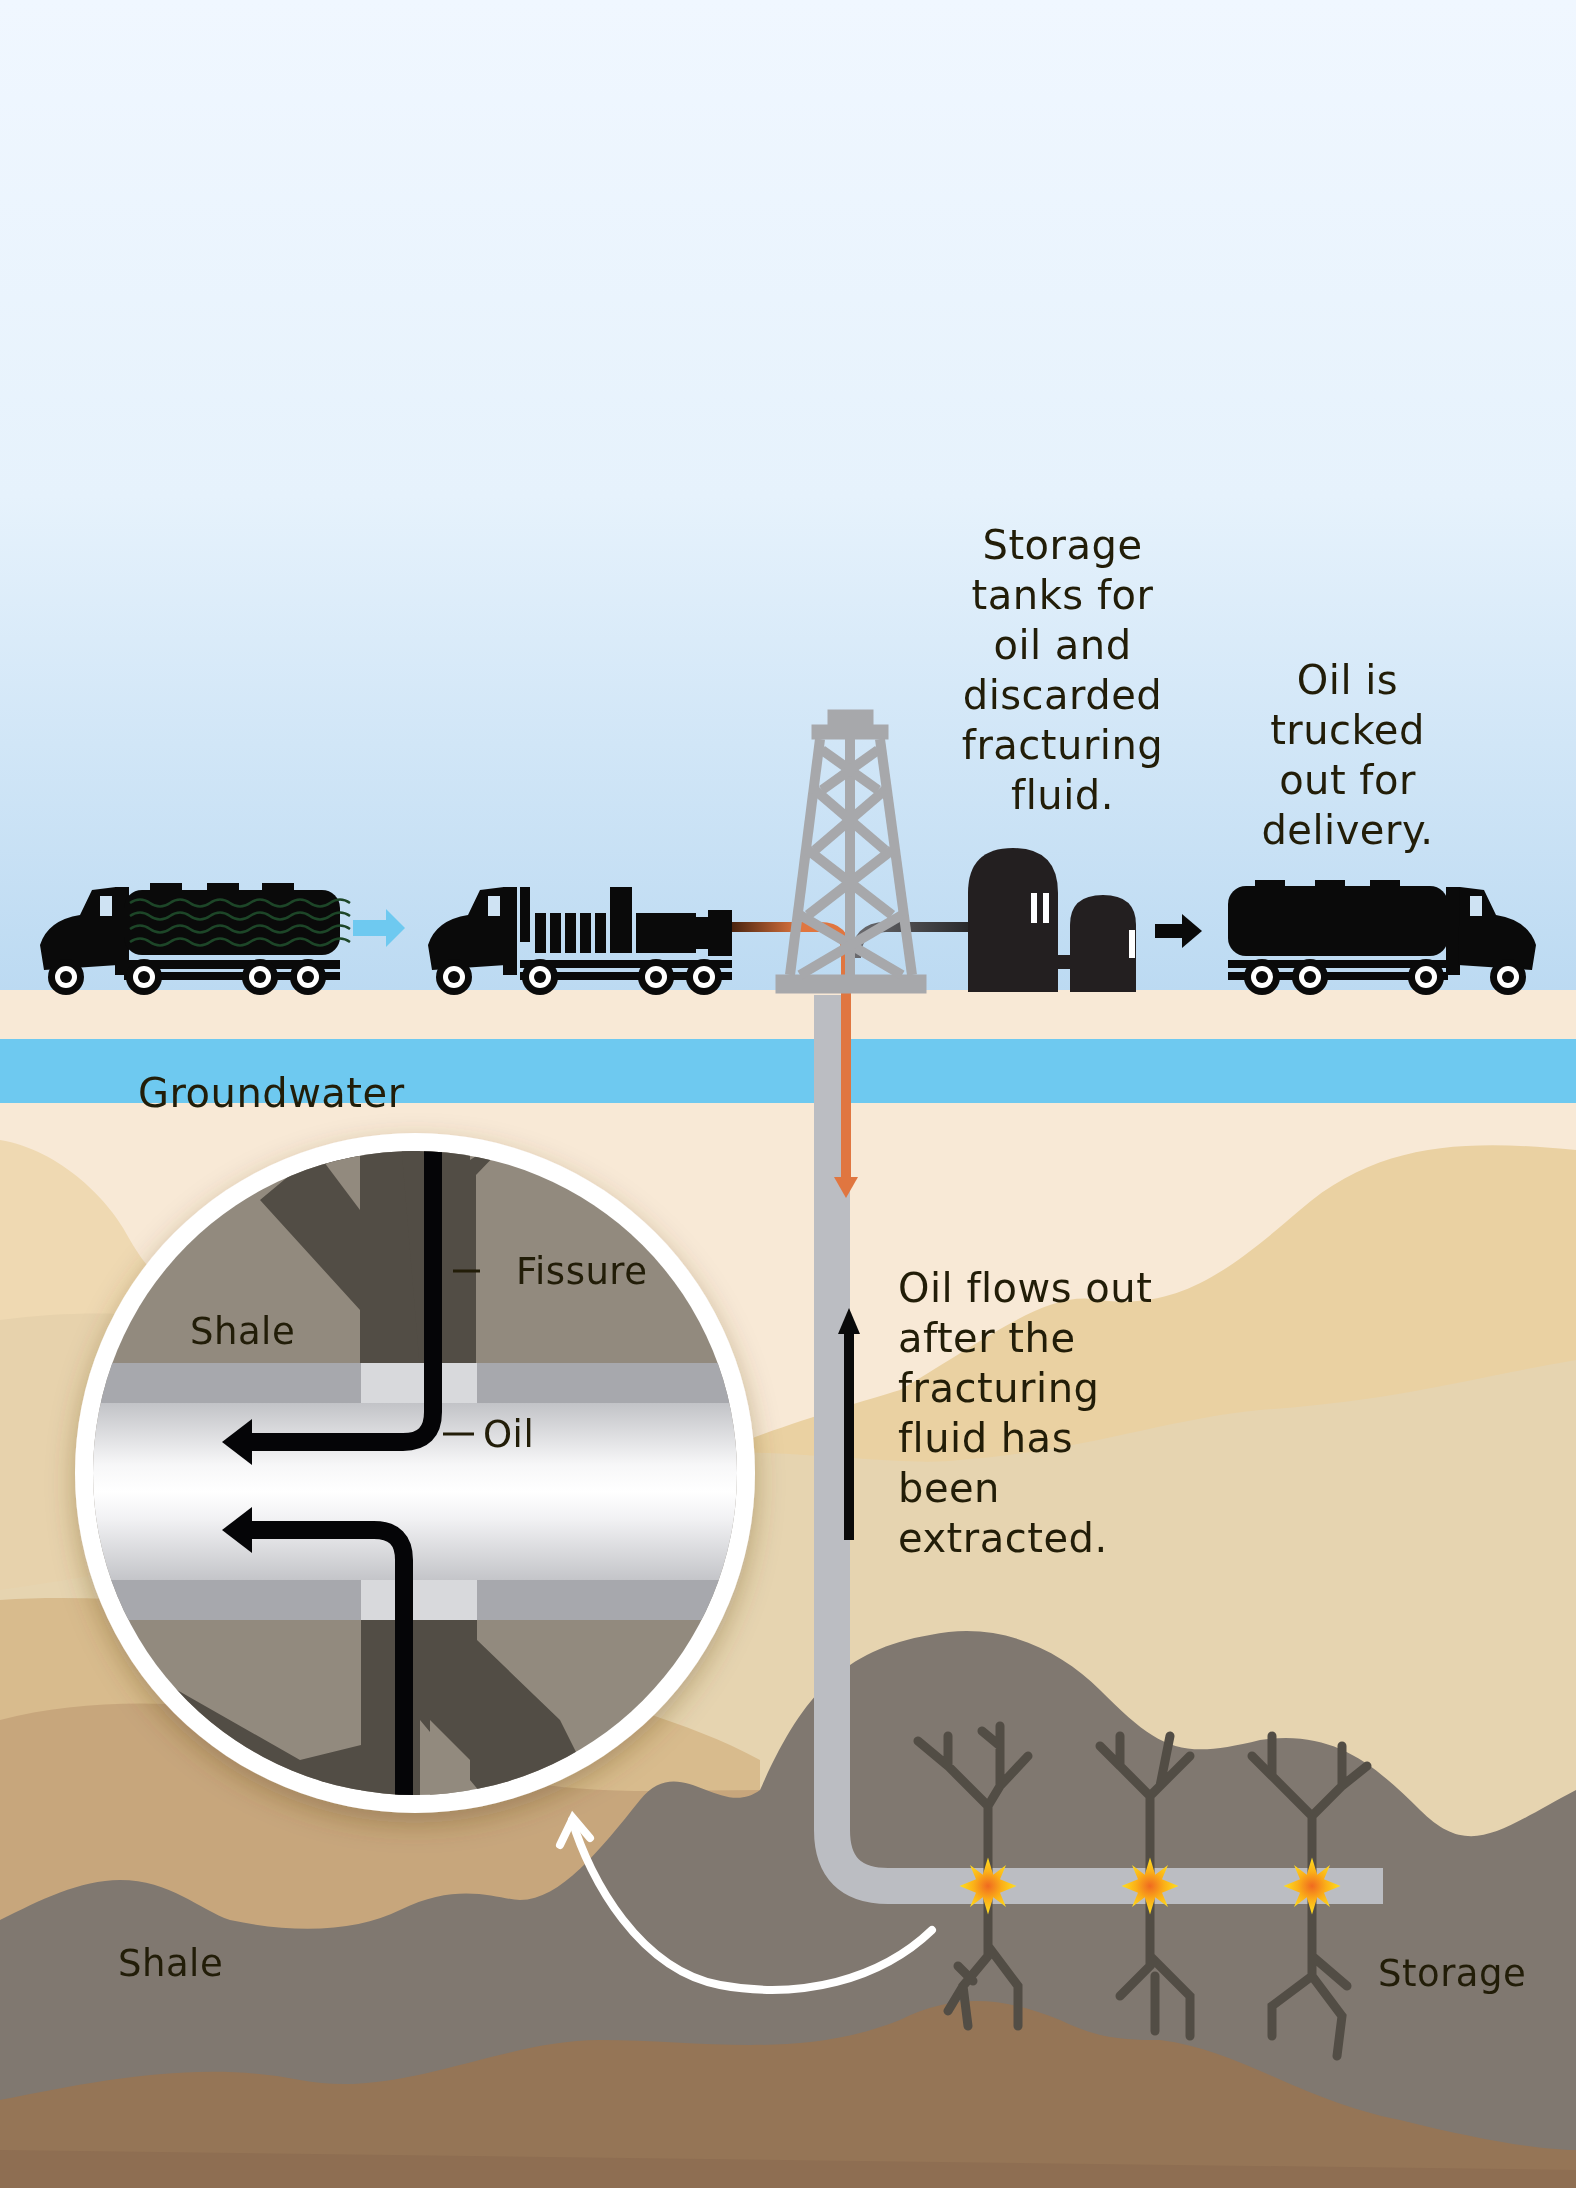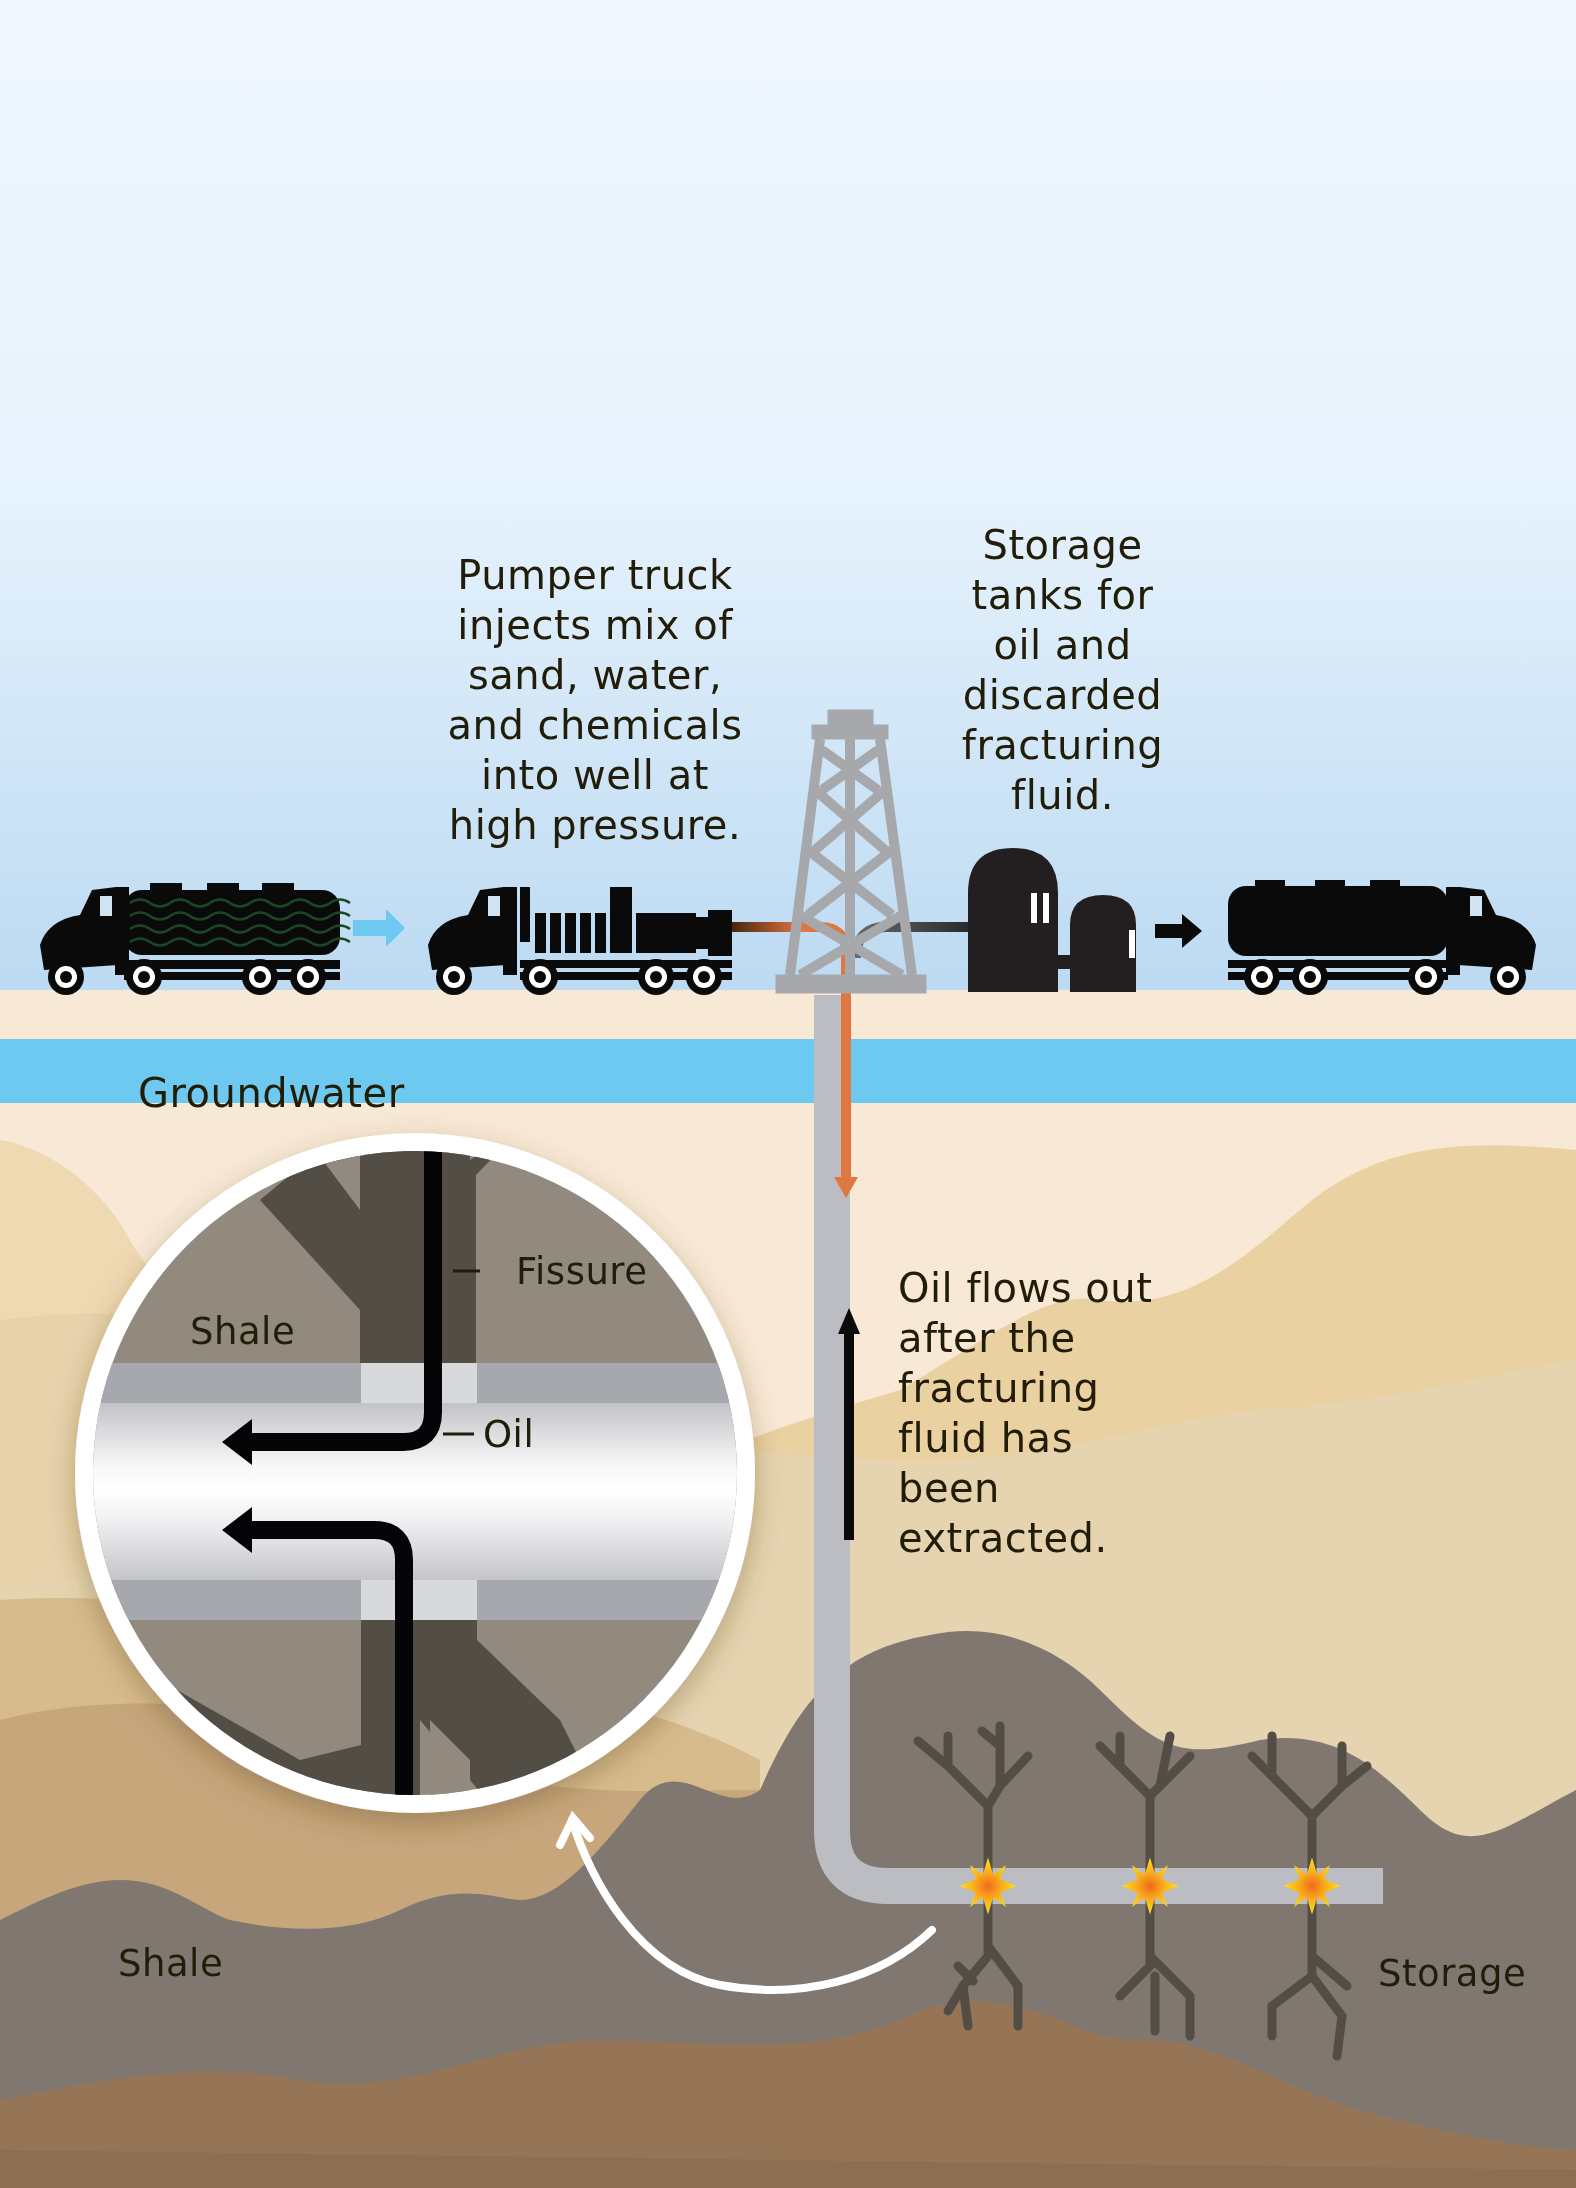--- a/index.html
+++ b/index.html
@@ -234,32 +234,30 @@
     <polygon points="252,1507 252,1553 222,1530" fill="#050507"></polygon>
 
     <line x1="453" y1="1271" x2="480" y2="1271" stroke="#221d08" stroke-width="3"></line>
     <line x1="443" y1="1434" x2="474" y2="1434" stroke="#221d08" stroke-width="3"></line>
   </g>
 
   <path d="M932,1930 C880,1980 800,2000 720,1985 C640,1970 590,1880 572,1820" fill="none" stroke="#ffffff" stroke-width="8" stroke-linecap="round"></path>
   <polyline points="560,1845 573,1818 590,1838" fill="none" stroke="#ffffff" stroke-width="8" stroke-linecap="round"></polyline>
 </svg>
 
-<div class="lbl center" style="left:430px; top:550px; width:330px;">Pumper truck
-injects mix of
-sand, water,
-and chemicals
-into well at
-high pressure.</div>
 <div class="lbl center" style="left:935px; top:520px; width:255px;">Storage
 tanks for
 oil and
 discarded
 fracturing
 fluid.</div>
+<div class="lbl center" style="left:1235px; top:655px; width:225px;">Oil is
+trucked
+out for
+delivery.</div>
 <div class="lbl" style="left:138px; top:1068px;">Groundwater</div>
 <div class="lbl" style="left:898px; top:1263px; width:300px;">Oil flows out
 after the
 fracturing
 fluid has
 been
 extracted.</div>
 <div class="lbl small" style="left:118px; top:1942px;">Shale</div>
 <div class="lbl small" style="left:1378px; top:1952px;">Storage</div>
 

